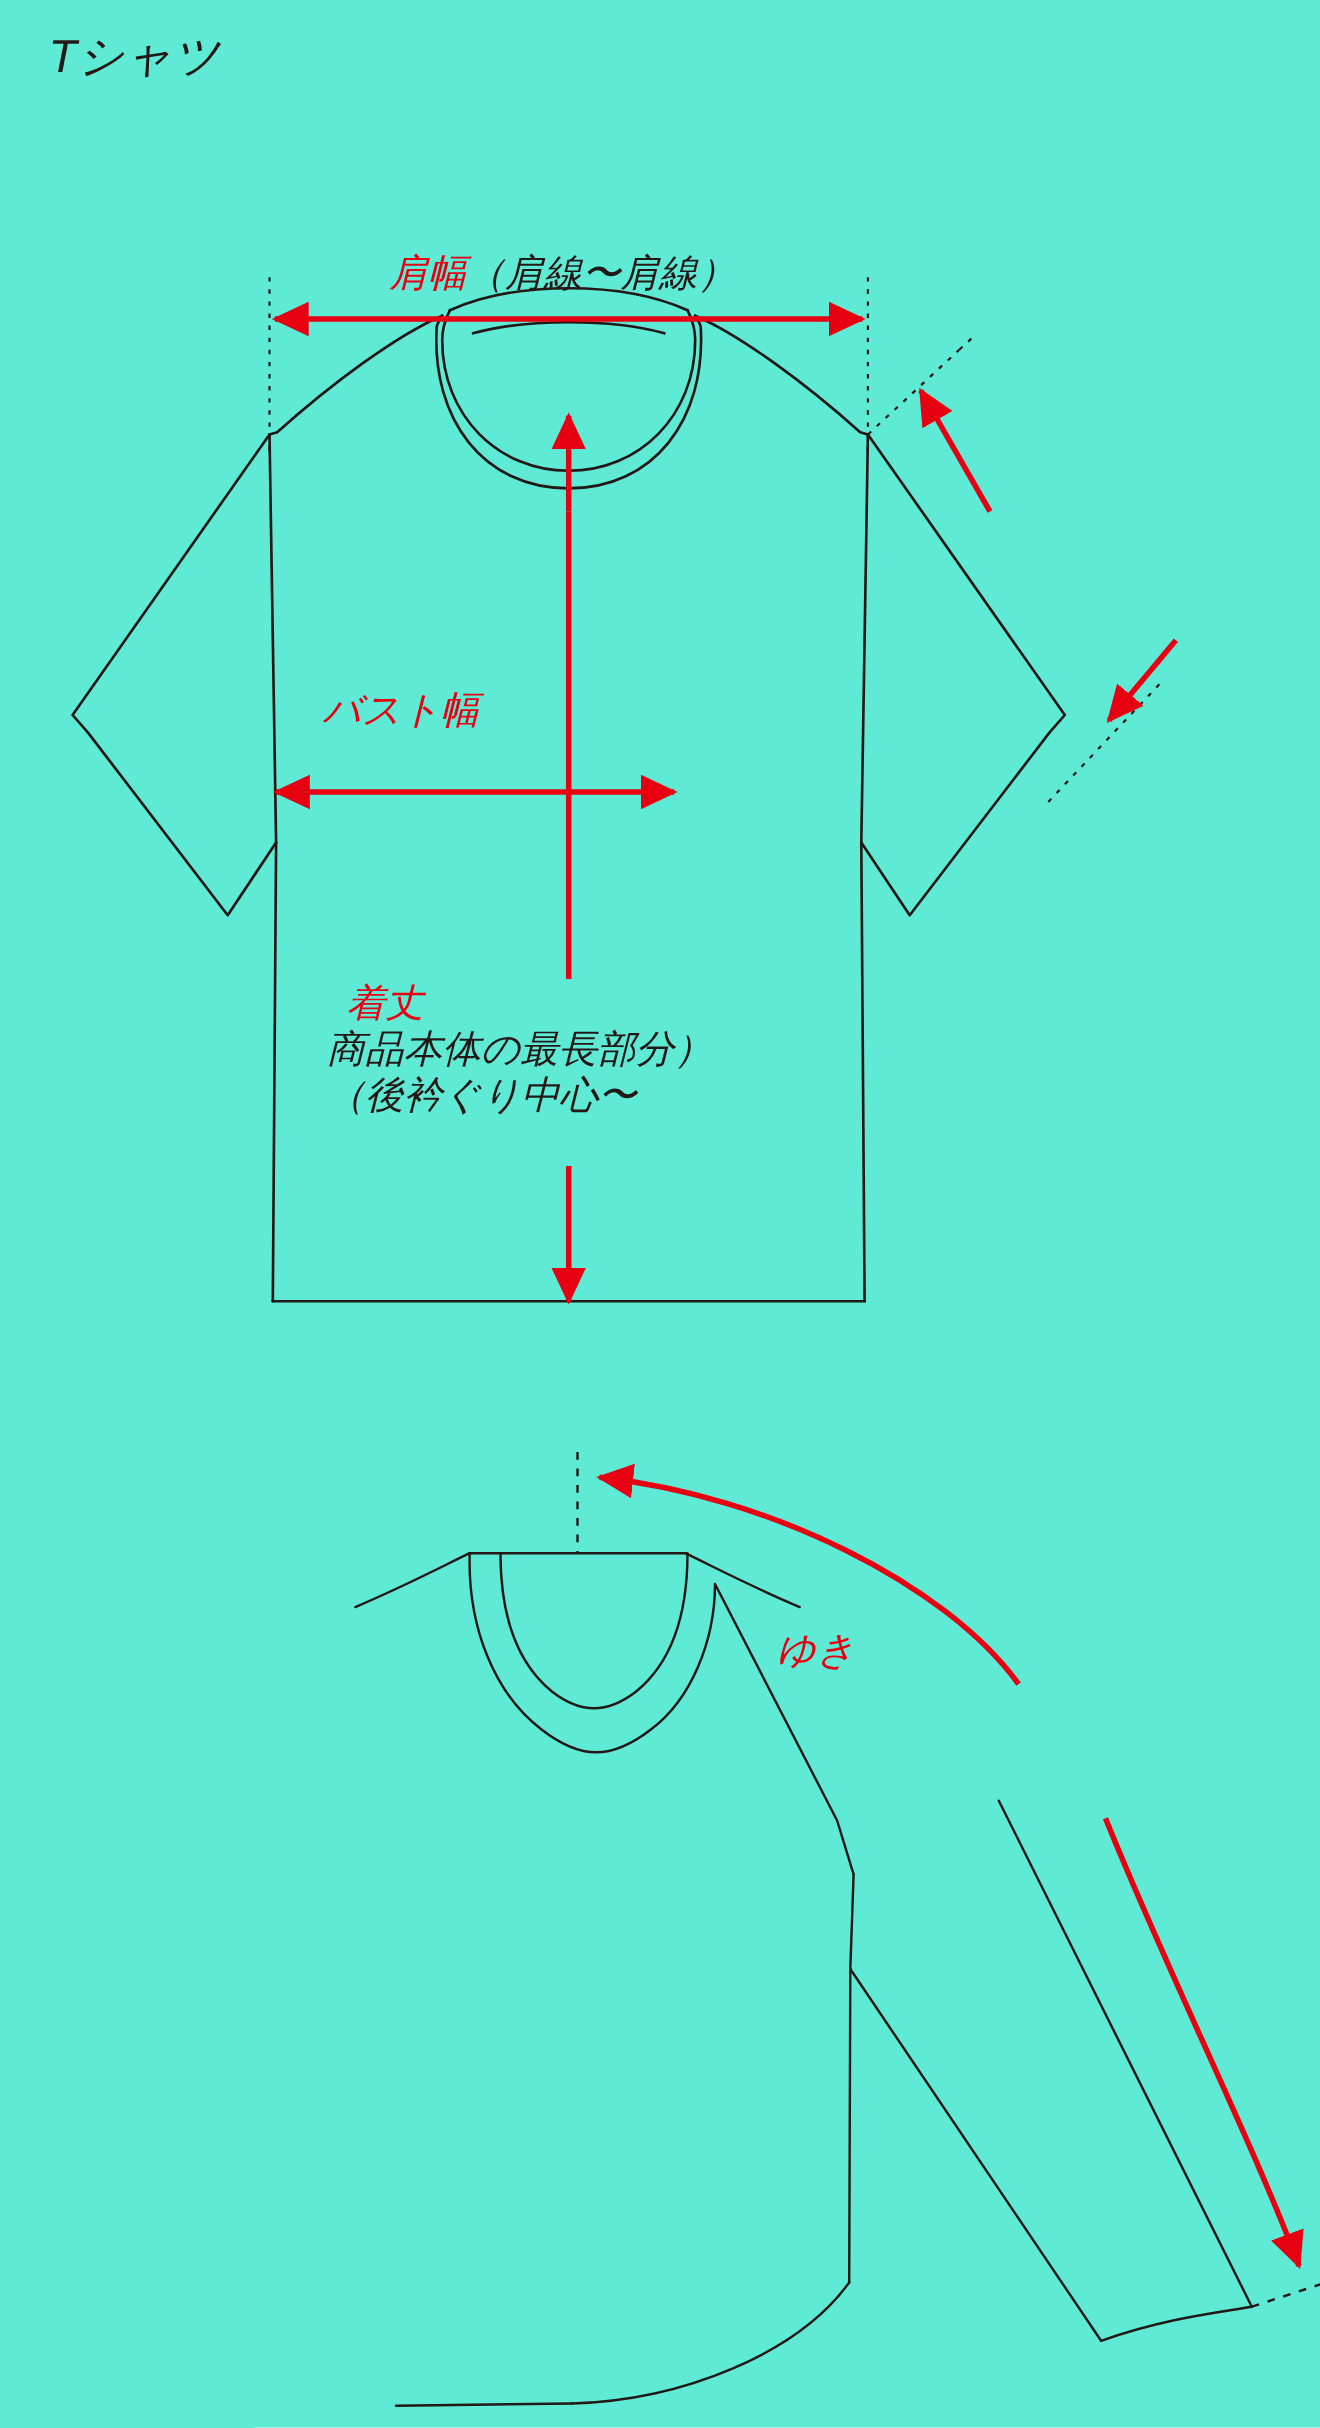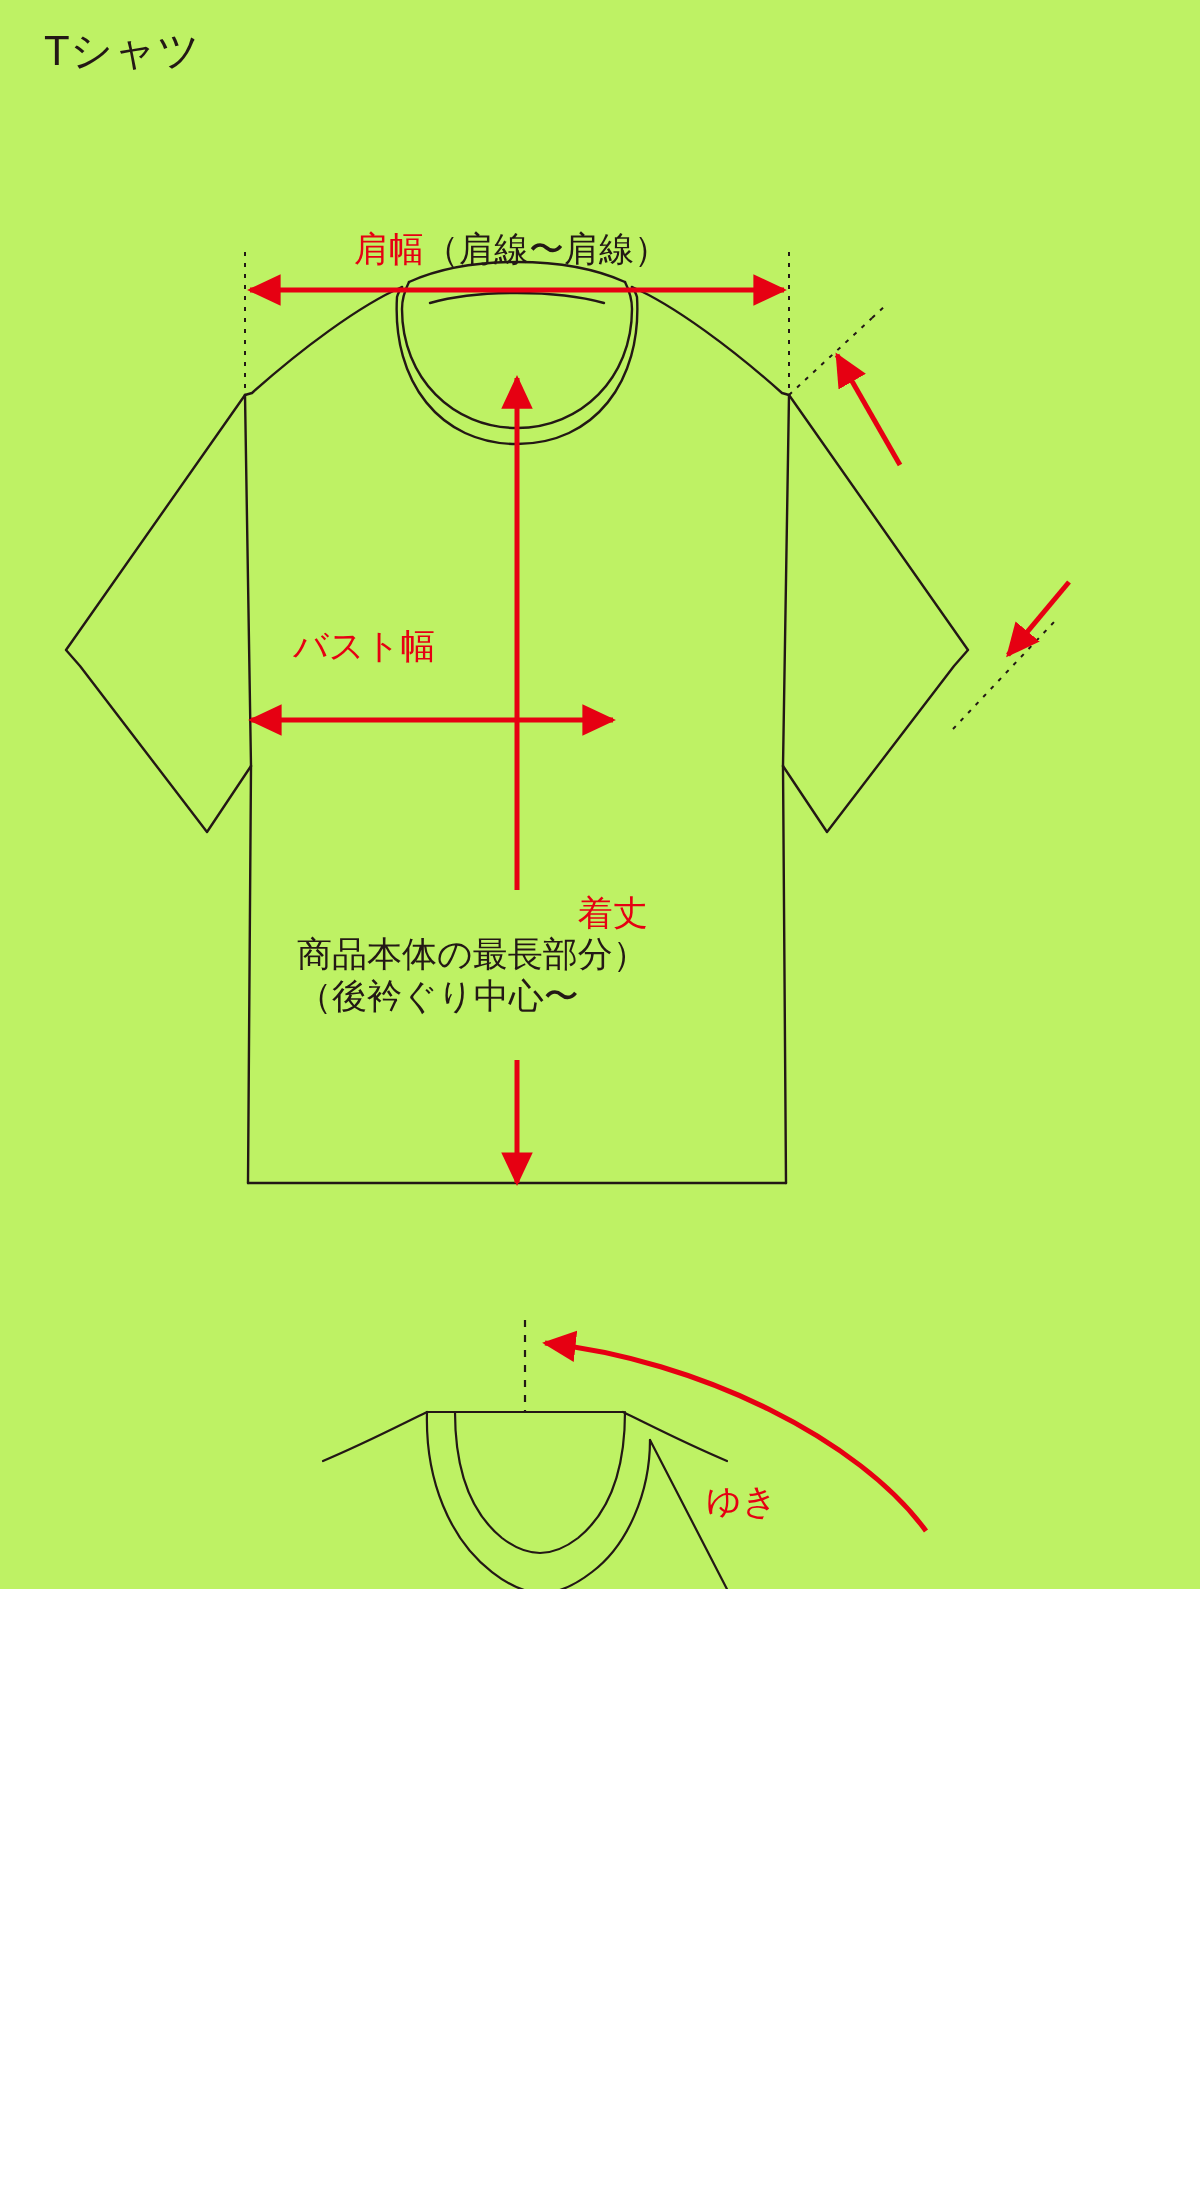--- a/index.html
+++ b/index.html
@@ -6,23 +6,24 @@
     margin: 0;
     padding: 0;
     background: #ffffff;
   }
   body {
     font-family: "Liberation Sans", "DejaVu Sans", sans-serif;
   }
   #page {
     position: relative;
     width: 1200px;
-    height: 1589px;
-    background: #bef264;
+    height: 2207px;
+    background: #5eead4;
     overflow: hidden;
+    font-style: italic;
   }
   #page-title {
     position: absolute;
     left: 44px;
     top: 28px;
     font-size: 42px;
     color: #231815;
     letter-spacing: 0.5px;
     line-height: 1.1;
     white-space: nowrap;
@@ -75,21 +76,20 @@
     margin-left: 16px;
   }
   #label-length {
     left: 315px;
     top: 892px;
     font-size: 35px;
   }
   #label-length .line1 {
     display: block;
     margin-left: 0px;
-    text-align: right;
   }
   #label-length .line2,
   #label-length .line3 {
     display: block;
     margin-left: -18px;
   }
   #label-yuki {
     left: 694px;
     top: 1480px;
     font-size: 35px;

